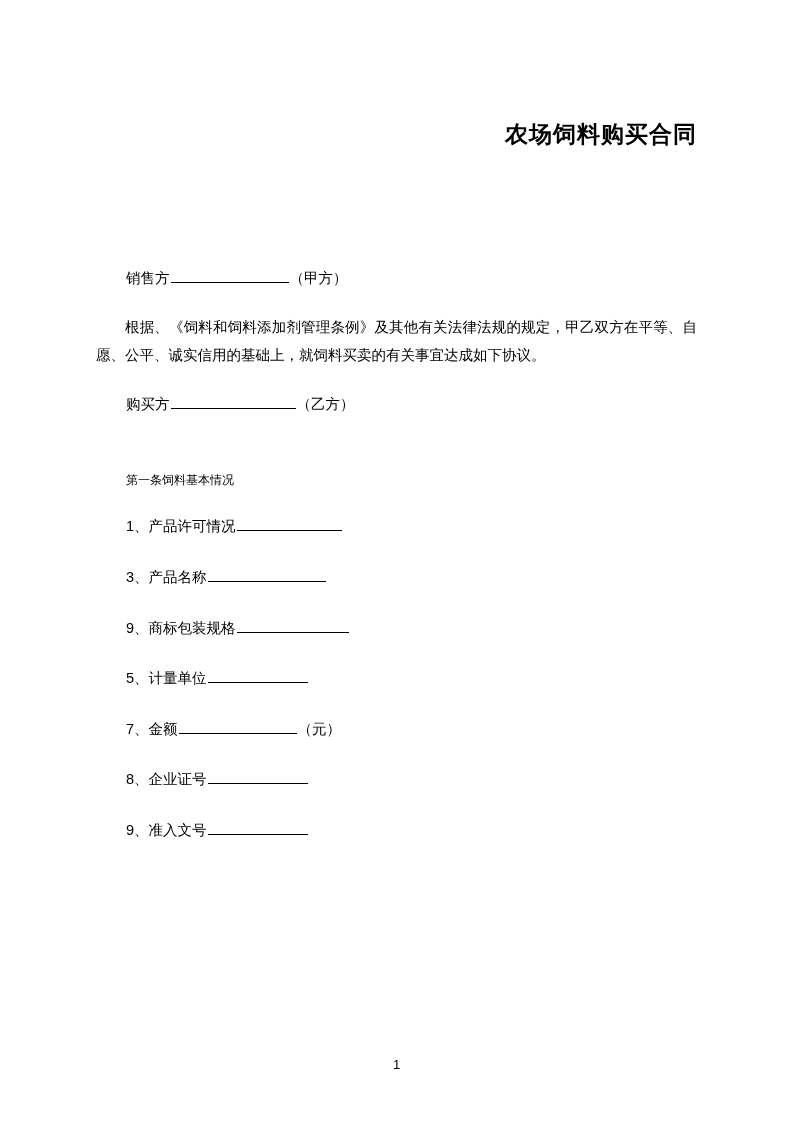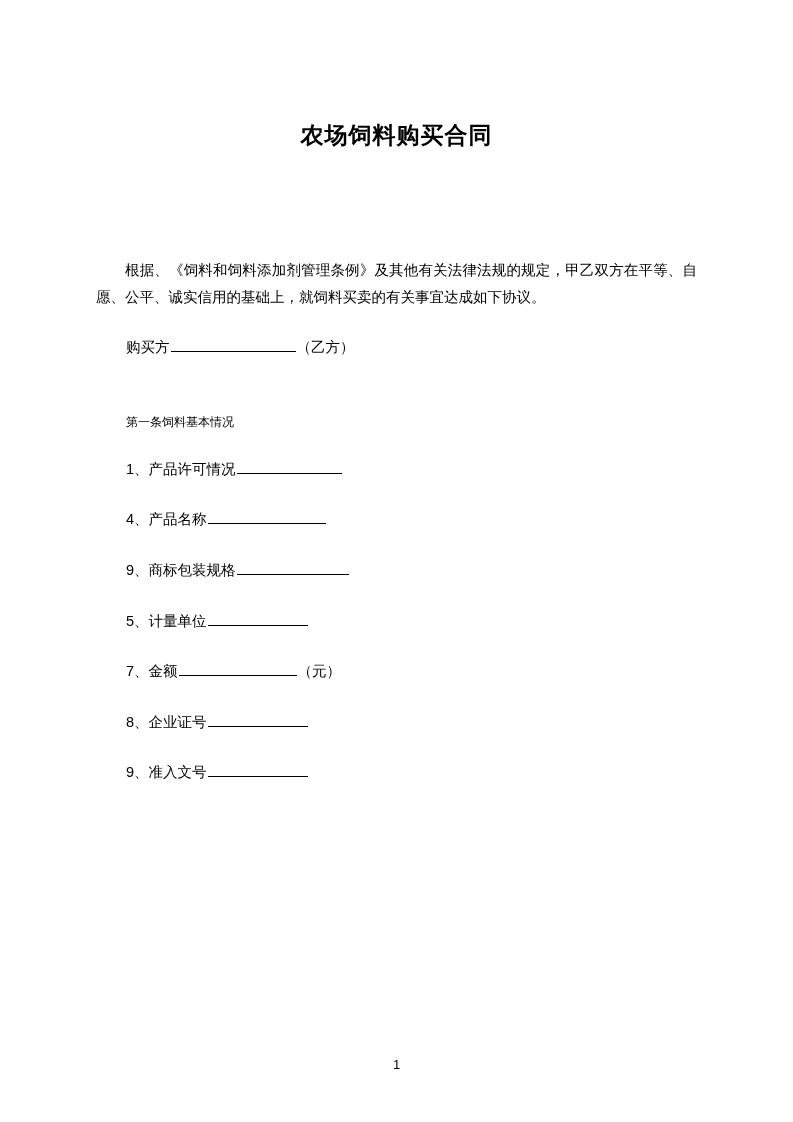--- a/index.html
+++ b/index.html
@@ -19,26 +19,27 @@
     box-sizing: border-box;
     overflow: hidden;
   }
   .content {
     position: absolute;
     left: 96px;
     right: 96px;
     top: 118px;
   }
   .doc-title {
-    text-align: center;
+    text-align: right;
     font-size: 23px;
     font-weight: bold;
     letter-spacing: 1px;
-    margin: 0 0 8px 0;
+    margin: 0 0 16px 0;
     line-height: 1.5;
+    font-family: Liberation Serif, serif;
   }
   .spacer-after-title {
     height: 96px;
   }
   .para {
     font-size: 14.5px;
     line-height: 1.9;
     margin: 0 0 22px 0;
     text-align: justify;
   }
@@ -89,32 +90,33 @@
 </head>
 <body>
 
 <div class="page">
   <div class="content">
 
     <h1 class="doc-title">农场饲料购买合同</h1>
 
     <div class="spacer-after-title"></div>
 
+    <p class="para small-indent"><span>销售方</span><span class="blank b110"></span><span>（甲方）</span></p>
 
     <p class="para indent">根据、《饲料和饲料添加剂管理条例》及其他有关法律法规的规定，甲乙双方在平等、自愿、公平、诚实信用的基础上，就饲料买卖的有关事宜达成如下协议。</p>
 
     <p class="para small-indent"><span>购买方</span><span class="blank b120"></span><span>（乙方）</span></p>
 
     <div class="gap-before-section"></div>
 
     <p class="section-head">第一条饲料基本情况</p>
 
     <p class="item"><span>1、产品许可情况</span><span class="blank b100"></span><span></span></p>
 
-    <p class="item"><span>4、产品名称</span><span class="blank b110"></span><span></span></p>
+    <p class="item"><span>3、产品名称</span><span class="blank b110"></span><span></span></p>
 
     <p class="item"><span>9、商标包装规格</span><span class="blank b105"></span><span></span></p>
 
 
     <p class="item"><span>5、计量单位</span><span class="blank b95"></span><span></span></p>
 
 
     <p class="item"><span>7、金额</span><span class="blank b110"></span><span>（元）</span></p>
 
     <p class="item"><span>8、企业证号</span><span class="blank b95"></span><span></span></p>

